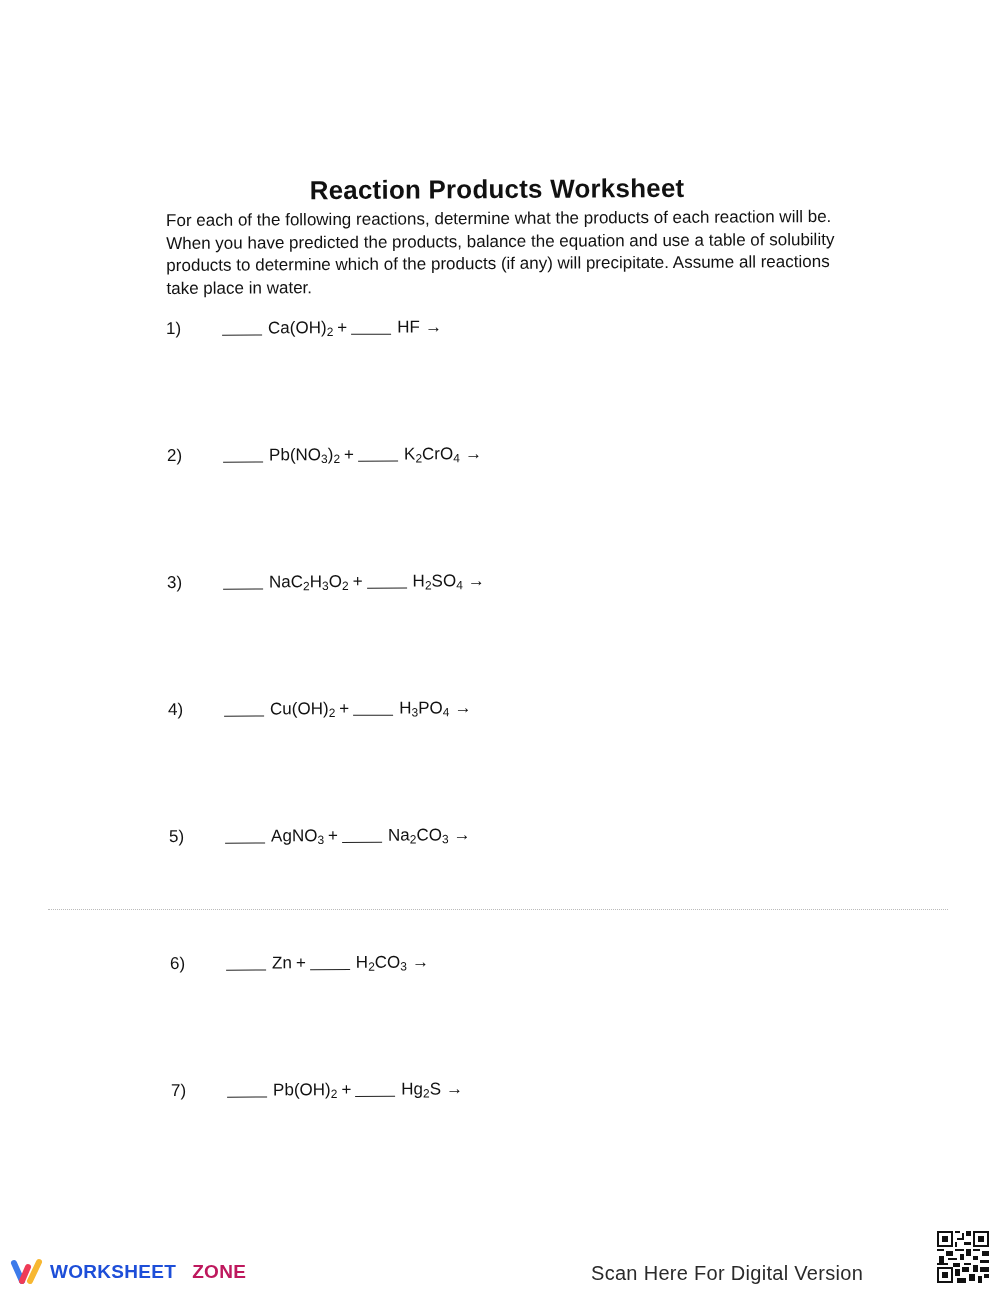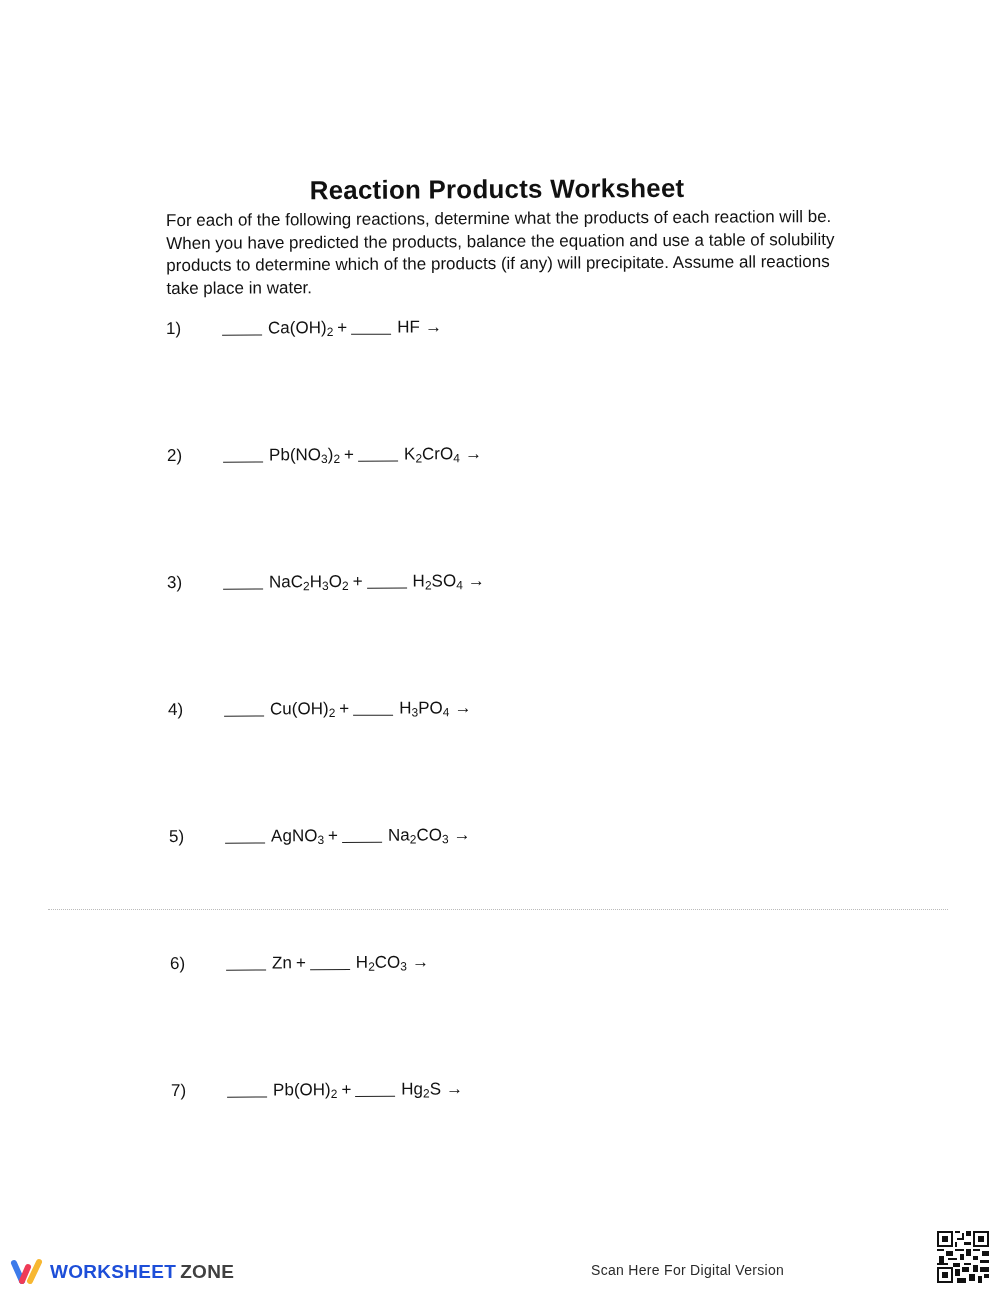--- a/index.html
+++ b/index.html
@@ -33,23 +33,23 @@
     sub { font-size: 12px; vertical-align: -3px; line-height: 0; }
     .dotted-rule {
       position: absolute; left: 48px; width: 900px; top: 909px;
       border-top: 1px dotted #bbb;
     }
     .footer-logo {
       position: absolute; left: 10px; top: 1258px; display: flex; align-items: center;
     }
     .logo-text { font-size: 19px; font-weight: bold; letter-spacing: 0.3px; margin-left: 6px; }
     .logo-text .w1 { color: #1d4ed8; }
-    .logo-text .w2 { color: #404040; margin-left: 4px; }
+    .logo-text .w2 { color: #be185d; margin-left: 16px; }
     .scan-text {
-      position: absolute; left: 591px; top: 1262px; font-size: 14px; color: #2a2a2a;
+      position: absolute; left: 591px; top: 1262px; font-size: 20px; color: #2a2a2a;
       letter-spacing: 0.3px;
     }
     .qr {
       position: absolute; left: 935px; top: 1229px; width: 56px; height: 56px;
       background: #fff;
     }
   </style>
 </head>
 <body>
 

